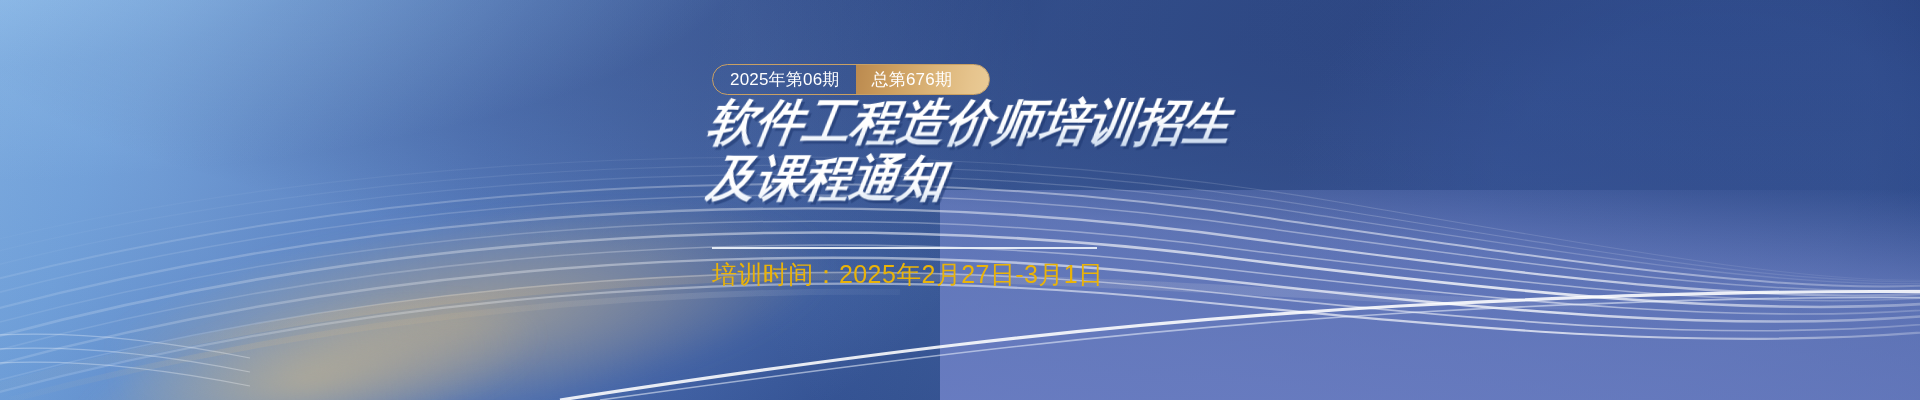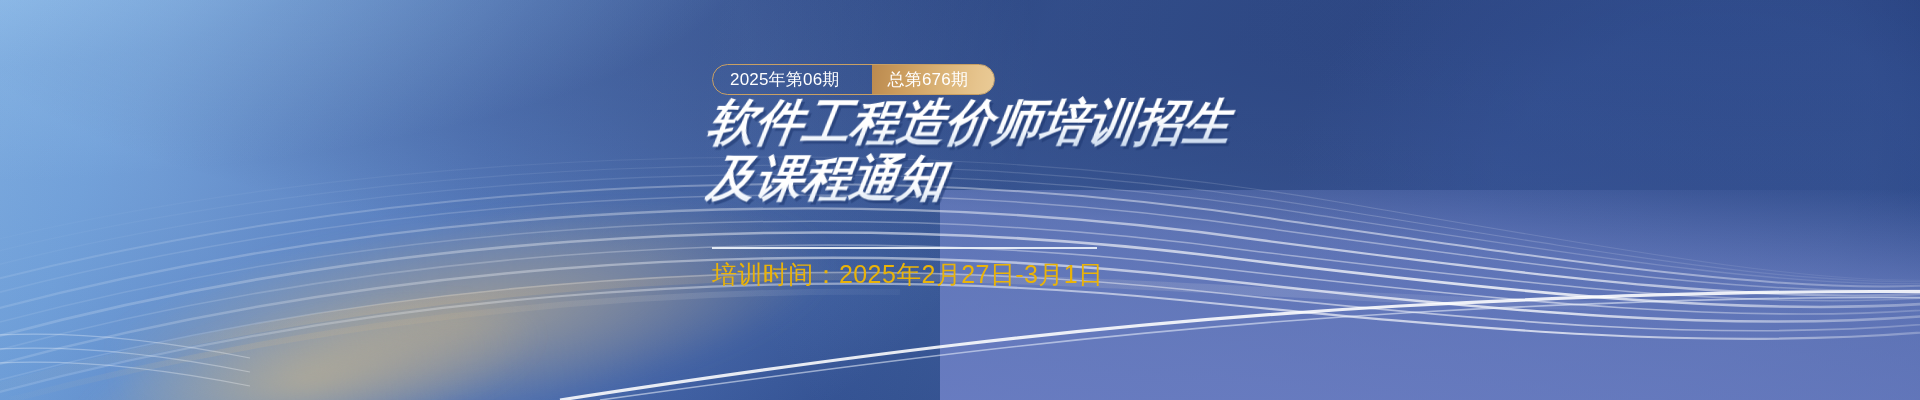--- a/index.html
+++ b/index.html
@@ -113,40 +113,39 @@
   .badge {
     position: absolute;
     top: 64px;
     left: 0;
     display: flex;
     align-items: stretch;
     height: 31px;
     border-radius: 16px;
     overflow: hidden;
     border: 1px solid #c9a063;
-    gap: 16px;
   }
   .badge-left {
     display: flex;
     align-items: center;
     justify-content: center;
     padding: 0 16px 0 17px;
     background: transparent;
     color: #ffffff;
     font-size: 17px;
     font-weight: 400;
     letter-spacing: 0.2px;
     line-height: 1;
     white-space: nowrap;
   }
   .badge-right {
     display: flex;
     align-items: center;
     justify-content: center;
-    padding: 0 26px 0 16px;
+    padding: 0 37px 0 16px;
     background: linear-gradient(100deg, #bb8a4f 0%, #cb9d5e 26%, #dbb478 58%, #e6c48d 85%, #eacb96 100%);
     color: #ffffff;
     font-size: 17px;
     font-weight: 400;
     letter-spacing: 0.2px;
     line-height: 1;
     white-space: nowrap;
   }
 
   

